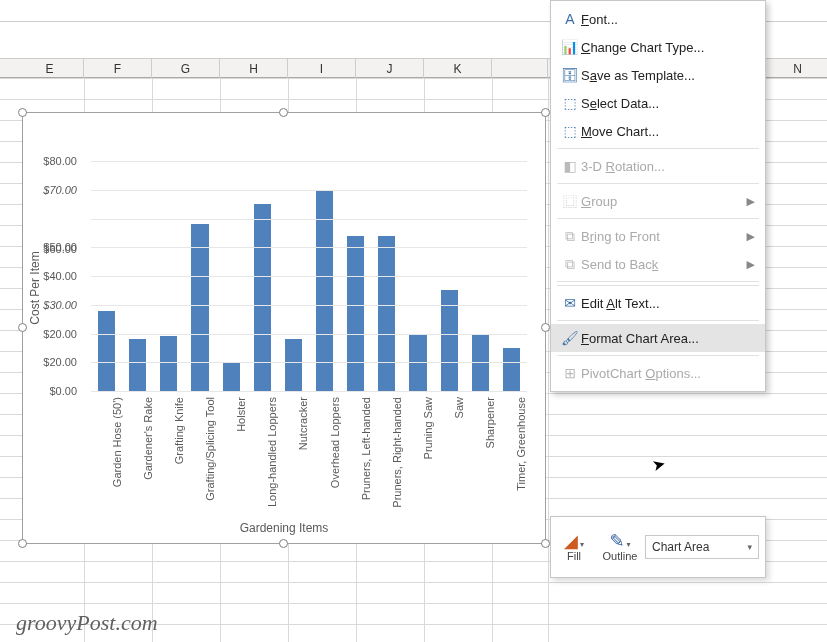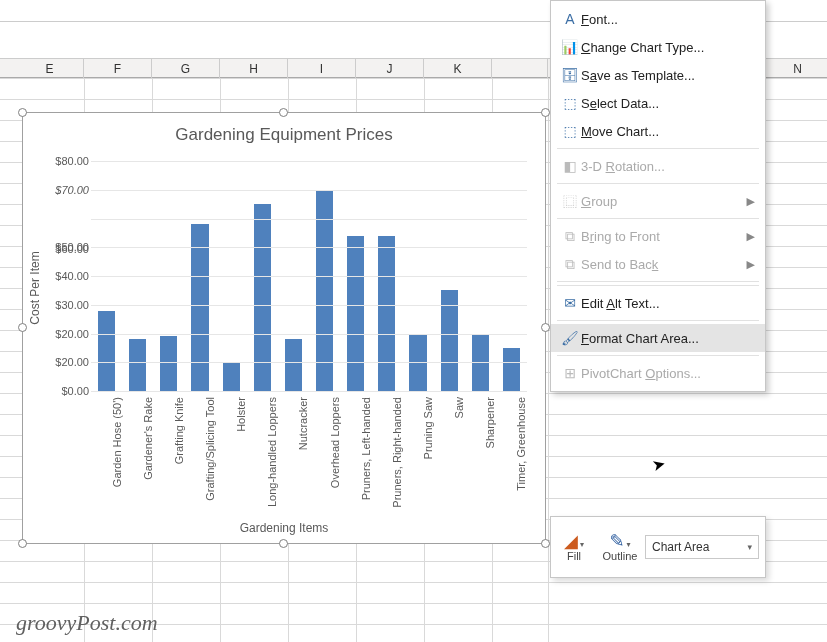--- a/index.html
+++ b/index.html
@@ -25,21 +25,21 @@
   .handle.bl { left:-5px; bottom:-5px; } .handle.br { right:-5px; bottom:-5px; }
   .handle.tc { left:50%; margin-left:-5px; top:-5px; } .handle.bc { left:50%; margin-left:-5px; bottom:-5px; }
   .handle.ml { left:-5px; top:50%; margin-top:-5px; } .handle.mr { right:-5px; top:50%; margin-top:-5px; }
 
   .chart-title { text-align:center; font-size:17px; color:#595959; padding:12px 0 6px; }
   .axis-title-y { position:absolute; left:4px; top:48px; width:16px; height:254px; display:flex; align-items:center; justify-content:center; }
   .axis-title-y span { transform: rotate(-90deg); white-space:nowrap; font-size:12px; color:#595959; }
   .axis-title-x { position:absolute; left:0; bottom:8px; width:100%; text-align:center; font-size:12px; color:#595959; }
 
   .ylabels { position:absolute; left:22px; top:48px; width:44px; height:254px; }
-  .ylabels div { position:absolute; right:0; font-size:11px; color:#595959; transform:translateY(-50%); }
+  .ylabels div { position:absolute; right:12px; font-size:11px; color:#595959; transform:translateY(-50%); }
 
   .plot { position:absolute; left:68px; top:48px; width:436px; height:230px; }
   .gridline { position:absolute; left:0; right:0; height:0; border-top:1px solid #e6e6e6; }
   .bars { position:absolute; left:0; top:0; width:100%; height:100%; }
   .bar { position:absolute; bottom:0; background:#4f81bd; }
 
   .xlabels { position:absolute; left:68px; top:284px; width:436px; height:120px; }
   .xlabels div { position:absolute; top:0; font-size:11px; color:#595959; white-space:nowrap; transform: rotate(-90deg) translate(-100%,0); transform-origin: left top; }
 
   
@@ -124,31 +124,30 @@
   <div class="chart-box">
     <div class="handle tl"></div>
     <div class="handle tc"></div>
     <div class="handle tr"></div>
     <div class="handle ml"></div>
     <div class="handle mr"></div>
     <div class="handle bl"></div>
     <div class="handle bc"></div>
     <div class="handle br"></div>
 
-    <div class="chart-title">Gardening Equipment Prices</div>
 
     <div class="axis-title-y">
       <span>Cost Per Item</span>
     </div>
 
     <div class="ylabels" id="ylabels">
         <div style="top: 230px;">$0.00</div>
         <div style="top: 201.25px;">$20.00</div>
         <div style="top: 172.5px;">$20.00</div>
-        <div style="top: 143.75px;">$30.00</div>
+        <div style="top: 143.75px; font-style: italic;">$30.00</div>
         <div style="top: 115px;">$40.00</div>
         <div style="top: 86.25px;">$50.00</div>
         <div style="top: 57.5px; margin-top: 30px;">$60.00</div>
         <div style="top: 28.75px; font-style: italic;">$70.00</div>
         <div style="top: 0px;">$80.00</div>
       </div>
     <div class="plot" id="plot">
       <div class="bars" id="bars">
           <div class="bar" style="left: 7.00714px; width: 17.1286px; height: 80.5px; background: rgb(79, 129, 189);"></div>
           <div class="bar" style="left: 38.15px; width: 17.1286px; height: 51.75px; background: rgb(79, 129, 189);"></div>

